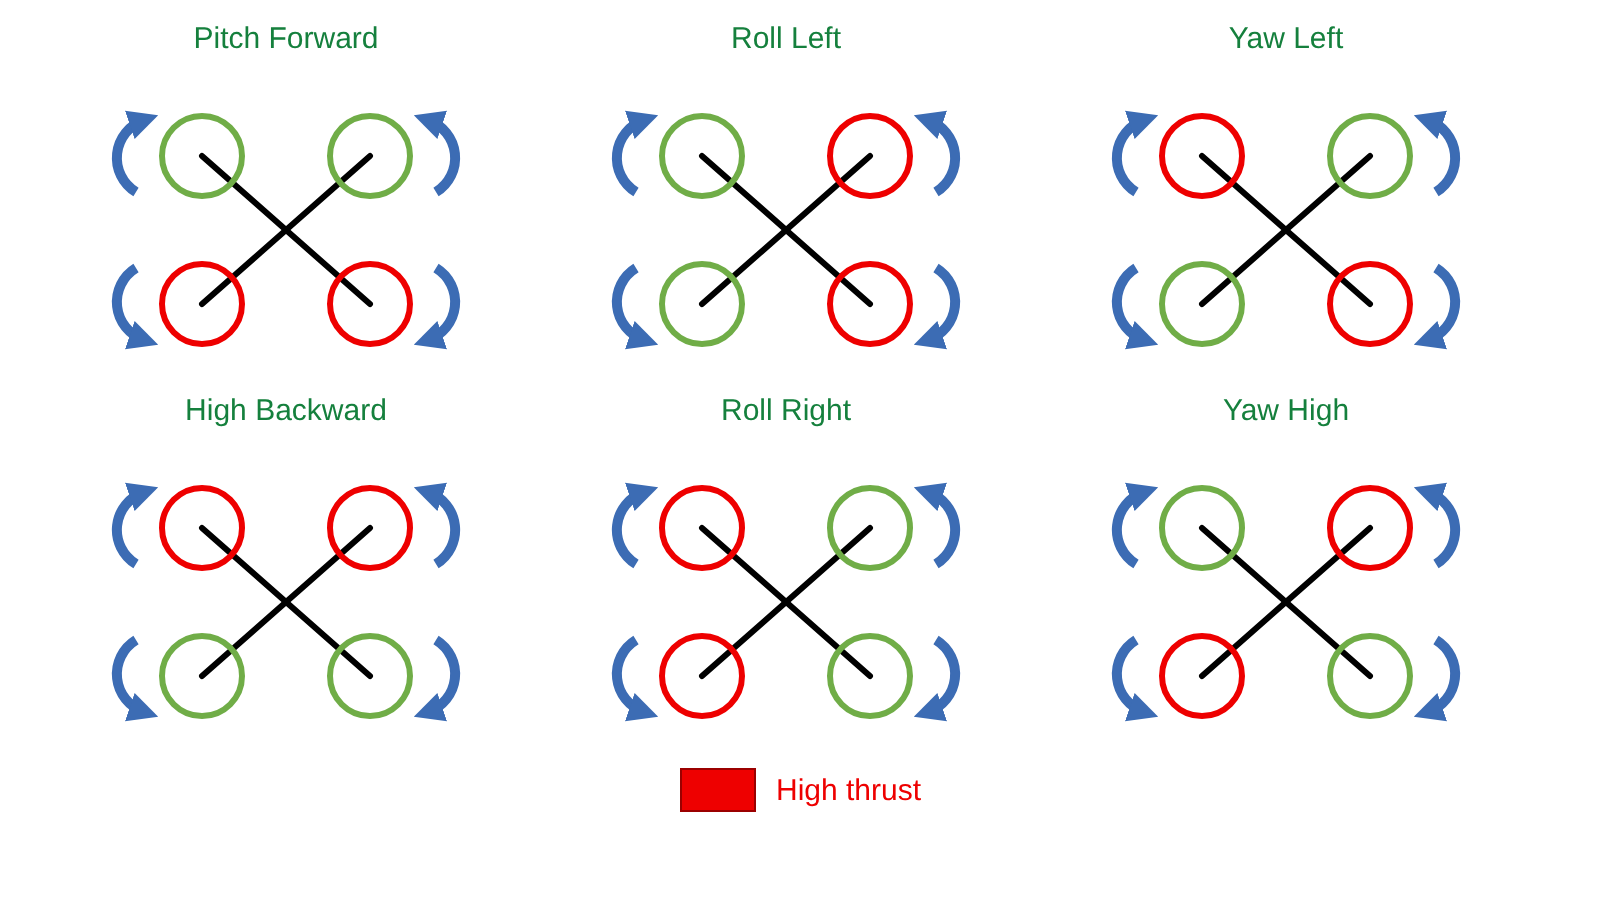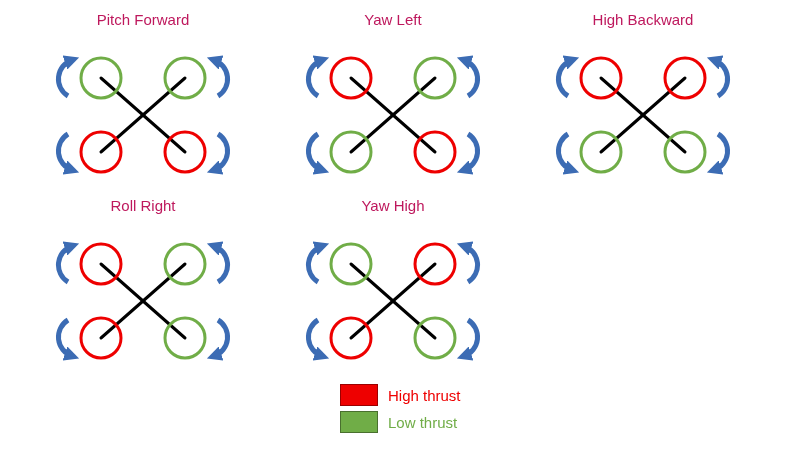--- a/index.html
+++ b/index.html
@@ -18,31 +18,31 @@
   }
   .cell {
     width: 250px;
     height: 186px;
     display: flex;
     flex-direction: column;
     align-items: center;
   }
   .diagram-title {
     font-size: 15px;
-    color: #be185d;
+    color: #15803d;
     height: 20px;
     line-height: 20px;
     margin-top: 2px;
     white-space: nowrap;
   }
   .quad-svg { display: block; }
   .legend {
     margin: 4px 0 0 340px;
     display: flex;
-    flex-direction: column;
+    flex-direction: row;
     gap: 5px;
   }
   .legend-row { display: flex; align-items: center; }
   .swatch {
     width: 38px;
     height: 22px;
     border: 1px solid rgba(0,0,0,0.35);
     box-sizing: border-box;
   }
   .legend-label {
@@ -71,20 +71,40 @@
           <circle cx="68" cy="48" r="20" fill="none" stroke="#70ad47" stroke-width="3"></circle>
           <path d="M185,66 A20,20 0 0 0 181,30" fill="none" stroke="#3c6cb4" stroke-width="5" marker-end="url(#ah-0)"></path>
           <circle cx="152" cy="48" r="20" fill="none" stroke="#70ad47" stroke-width="3"></circle>
           <path d="M35,104 A20,20 0 0 0 39,140" fill="none" stroke="#3c6cb4" stroke-width="5" marker-end="url(#ah-0)"></path>
           <circle cx="68" cy="122" r="20" fill="none" stroke="#ee0000" stroke-width="3"></circle>
           <path d="M185,104 A20,20 0 0 1 181,140" fill="none" stroke="#3c6cb4" stroke-width="5" marker-end="url(#ah-0)"></path>
           <circle cx="152" cy="122" r="20" fill="none" stroke="#ee0000" stroke-width="3"></circle>
         </svg>
     </div>
 
+    <div class="cell">
+      <div class="diagram-title">Roll Left</div>
+      <svg class="quad-svg" width="220" height="160" viewBox="0 0 220 160">
+          <defs>
+            <marker id="ah-1" viewBox="0 0 10 10" refX="5" refY="5" markerWidth="3" markerHeight="3" orient="auto">
+              <path d="M0,0 L10,5 L0,10 z" fill="#3c6cb4"></path>
+            </marker>
+          </defs>
+          <line x1="68" y1="48" x2="152" y2="122" stroke="#000000" stroke-width="3" stroke-linecap="round"></line>
+          <line x1="152" y1="48" x2="68" y2="122" stroke="#000000" stroke-width="3" stroke-linecap="round"></line>
+          <path d="M35,66 A20,20 0 0 1 39,30" fill="none" stroke="#3c6cb4" stroke-width="5" marker-end="url(#ah-1)"></path>
+          <circle cx="68" cy="48" r="20" fill="none" stroke="#70ad47" stroke-width="3"></circle>
+          <path d="M185,66 A20,20 0 0 0 181,30" fill="none" stroke="#3c6cb4" stroke-width="5" marker-end="url(#ah-1)"></path>
+          <circle cx="152" cy="48" r="20" fill="none" stroke="#ee0000" stroke-width="3"></circle>
+          <path d="M35,104 A20,20 0 0 0 39,140" fill="none" stroke="#3c6cb4" stroke-width="5" marker-end="url(#ah-1)"></path>
+          <circle cx="68" cy="122" r="20" fill="none" stroke="#70ad47" stroke-width="3"></circle>
+          <path d="M185,104 A20,20 0 0 1 181,140" fill="none" stroke="#3c6cb4" stroke-width="5" marker-end="url(#ah-1)"></path>
+          <circle cx="152" cy="122" r="20" fill="none" stroke="#ee0000" stroke-width="3"></circle>
+        </svg>
+    </div>
 
     <div class="cell">
       <div class="diagram-title">Yaw Left</div>
       <svg class="quad-svg" width="220" height="160" viewBox="0 0 220 160">
           <defs>
             <marker id="ah-2" viewBox="0 0 10 10" refX="5" refY="5" markerWidth="3" markerHeight="3" orient="auto">
               <path d="M0,0 L10,5 L0,10 z" fill="#3c6cb4"></path>
             </marker>
           </defs>
           <line x1="68" y1="48" x2="152" y2="122" stroke="#000000" stroke-width="3" stroke-linecap="round"></line>
@@ -163,19 +183,15 @@
         </svg>
     </div>
 
   </div>
 
   <div class="legend">
     <div class="legend-row">
       <div class="swatch" style="background: rgb(238, 0, 0);"></div>
       <span class="legend-label" style="color: rgb(238, 0, 0);">High thrust</span>
     </div>
-    <div class="legend-row">
-      <div class="swatch" style="background: rgb(112, 173, 71);"></div>
-      <span class="legend-label" style="color: rgb(112, 173, 71);">Low thrust</span>
-    </div>
   </div>
 
 </div>
 
 </body></html>

